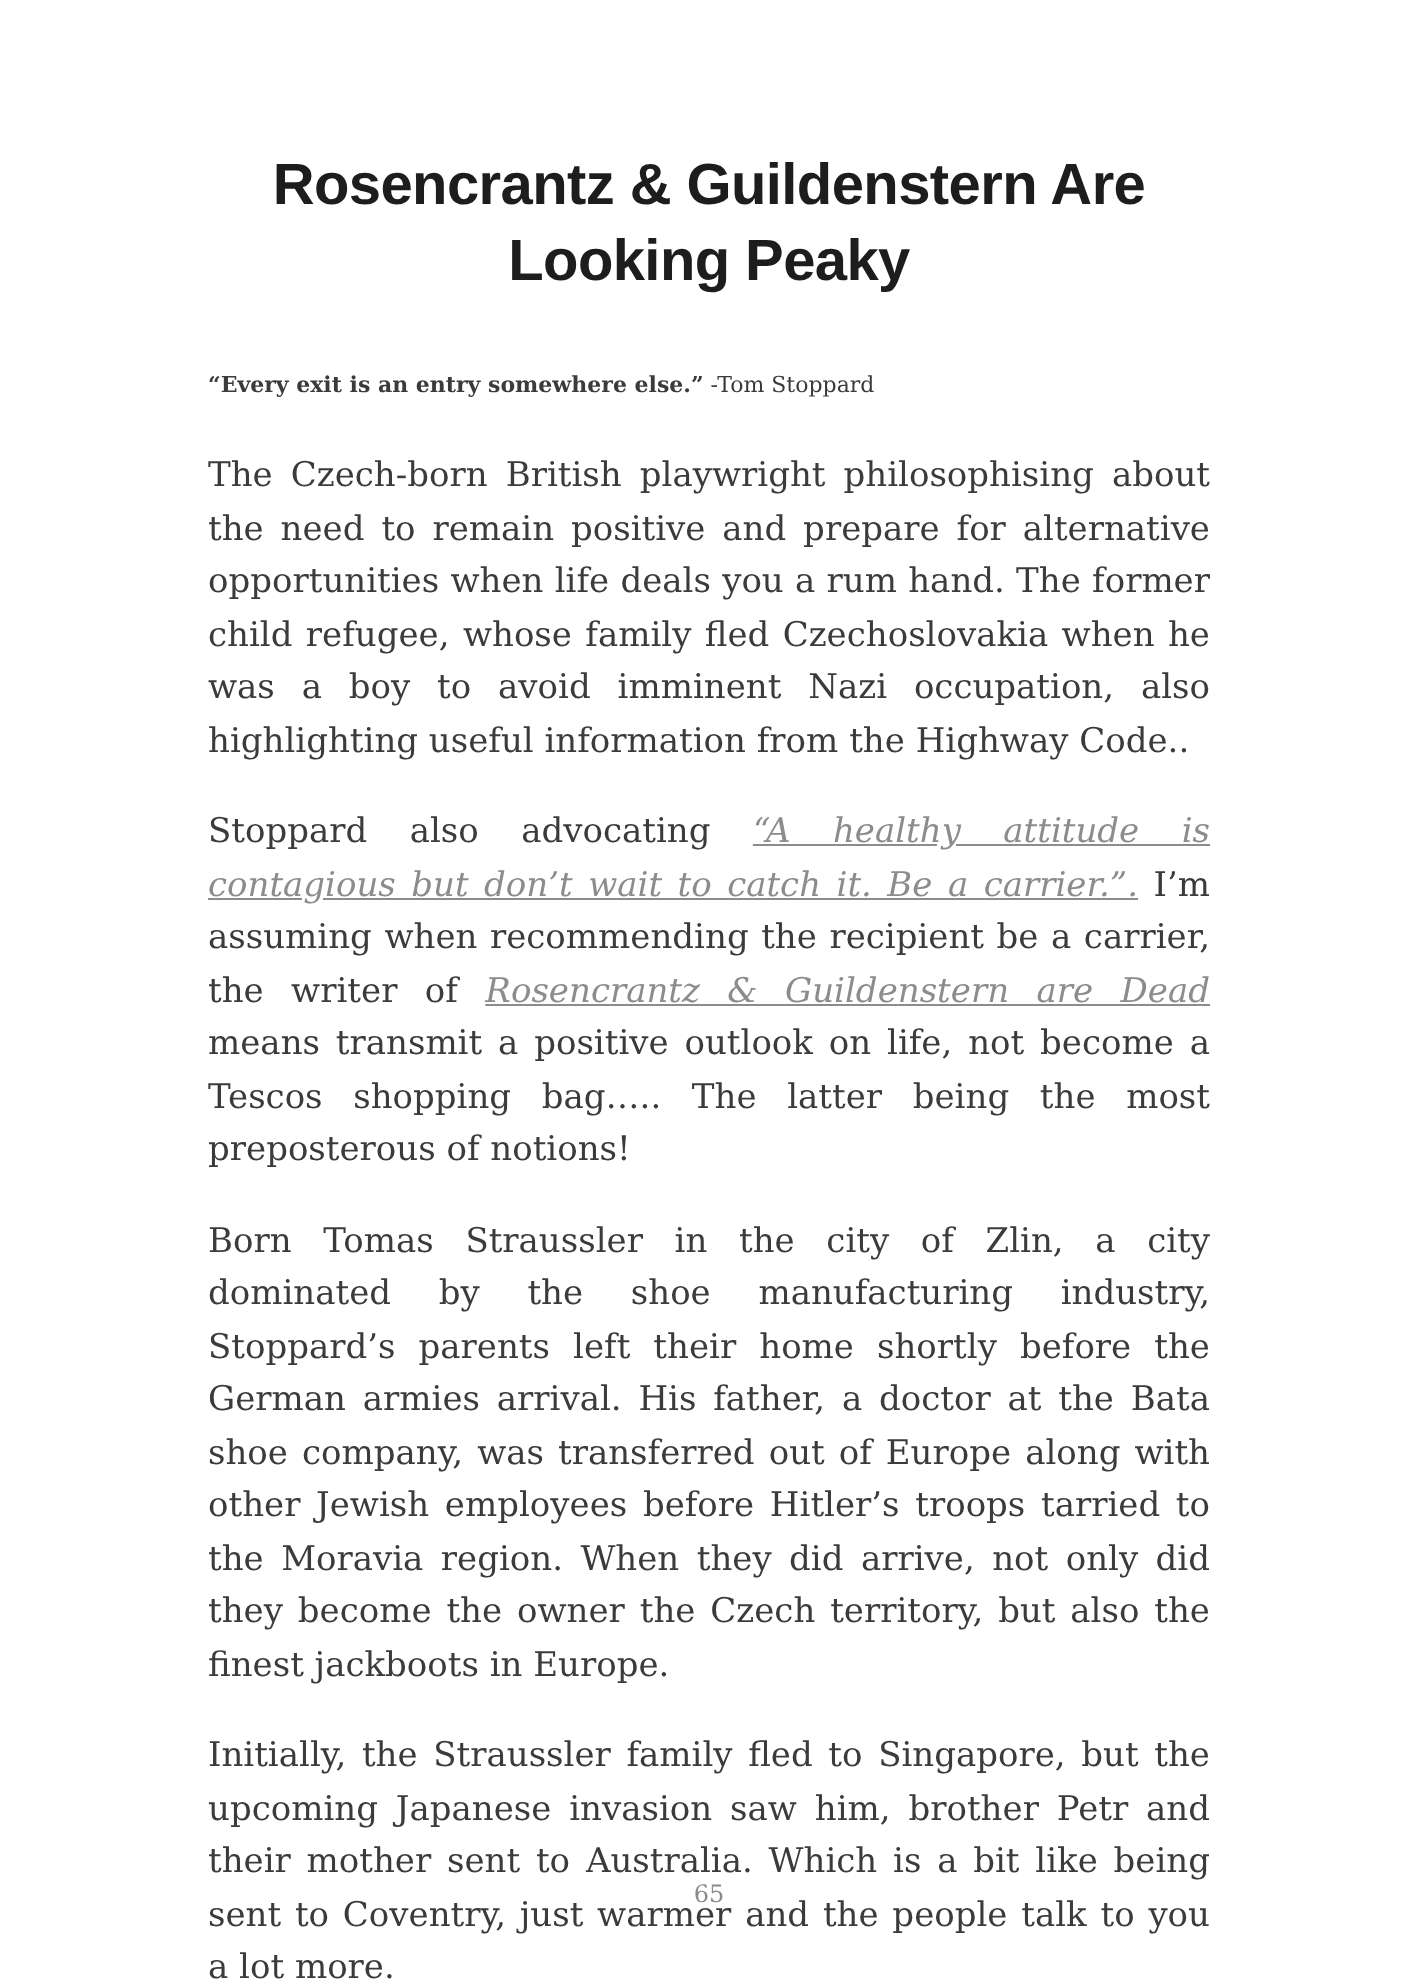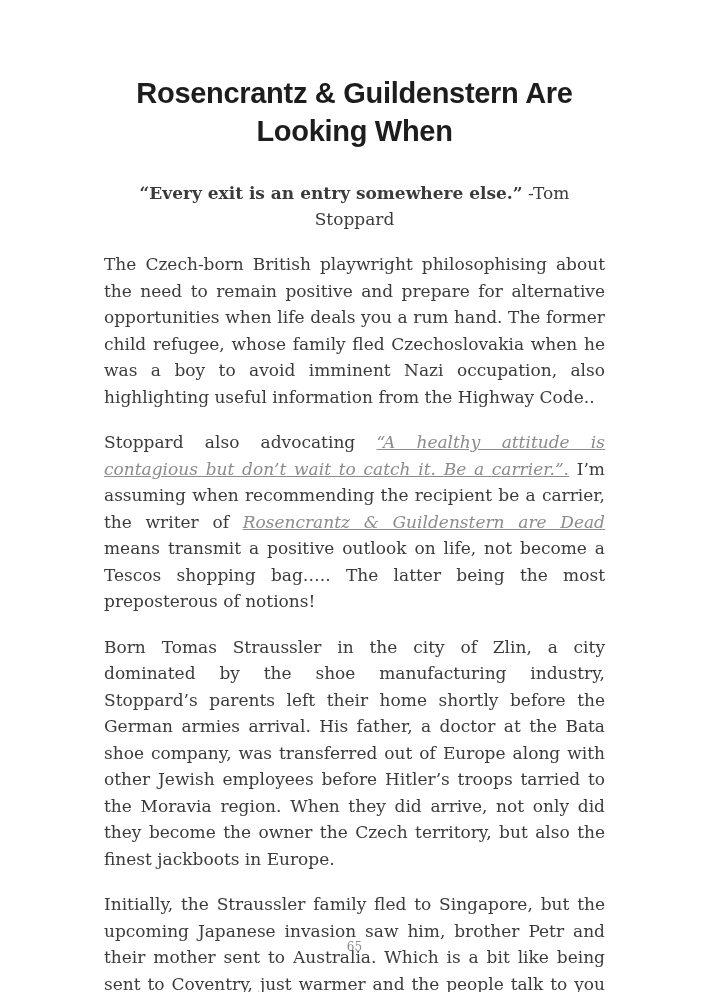--- a/index.html
+++ b/index.html
@@ -29,24 +29,23 @@
     letter-spacing: -0.3px;
     color: var(--title-text, #1d1d1d);
     text-align: center;
     margin: 0 0 30px 0;
   }
   .title-line {
     display: block;
   }
   .epigraph {
     margin: 0 0 19px 0;
-    font-size: 17px;
+    font-size: 11px;
     line-height: 26px;
     color: var(--body-text, #3b3b3b);
-    text-align: center;
   }
   .epigraph-quote {
     font-weight: 700;
   }
   .body-para {
     margin: 0 0 19px 0;
     font-size: 17px;
     line-height: 26.5px;
     text-align: justify;
     color: var(--body-text, #3b3b3b);
@@ -67,21 +66,21 @@
   }
 </style>
 </head>
 <body>
 
 <div class="page">
   <div class="content">
 
     <h1 class="title">
       <span class="title-line">Rosencrantz &amp; Guildenstern Are</span>
-      <span class="title-line">Looking When</span>
+      <span class="title-line">Looking Peaky</span>
     </h1>
 
     <p class="epigraph"><span class="epigraph-quote">“Every exit is an entry somewhere else.”</span><span class="epigraph-attribution"> -Tom Stoppard</span></p>
 
     <p class="body-para">The Czech-born British playwright philosophising about the need to remain positive and prepare for alternative opportunities when life deals you a rum hand. The former child refugee, whose family fled Czechoslovakia when he was a boy to avoid imminent Nazi occupation, also highlighting useful information from the Highway Code..</p>
 
     <p class="body-para"><span>Stoppard also advocating </span><span class="quote-italic">“A healthy attitude is contagious but don’t wait to catch it. Be a carrier.”.</span><span> I’m assuming when recommending the recipient be a carrier, the writer of </span><span class="quote-italic">Rosencrantz &amp; Guildenstern are Dead</span><span> means transmit a positive outlook on life, not become a Tescos shopping bag….. The latter being the most preposterous of notions!</span></p>
 
     <p class="body-para">Born Tomas Straussler in the city of Zlin, a city dominated by the shoe manufacturing industry, Stoppard’s parents left their home shortly before the German armies arrival. His father, a doctor at the Bata shoe company, was transferred out of Europe along with other Jewish employees before Hitler’s troops tarried to the Moravia region. When they did arrive, not only did they become the owner the Czech territory, but also the finest jackboots in Europe.</p>
 

